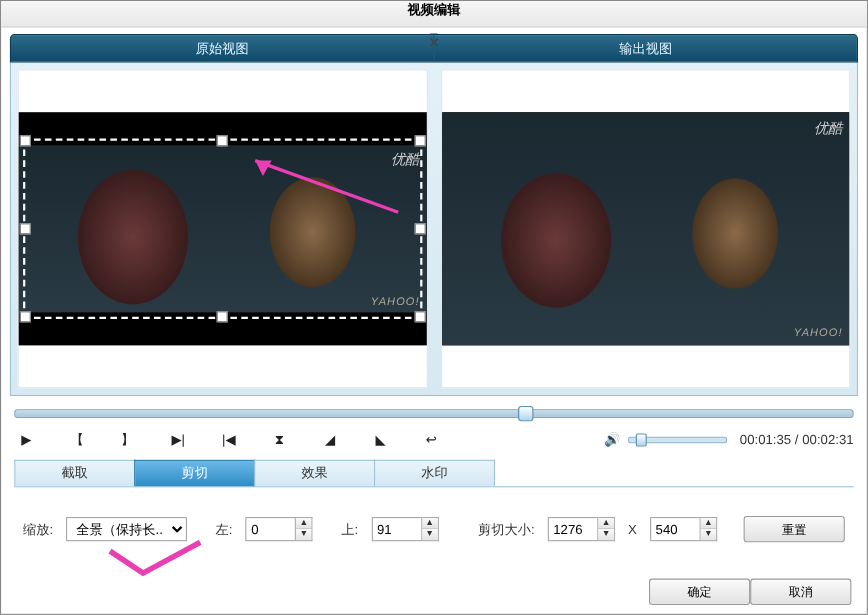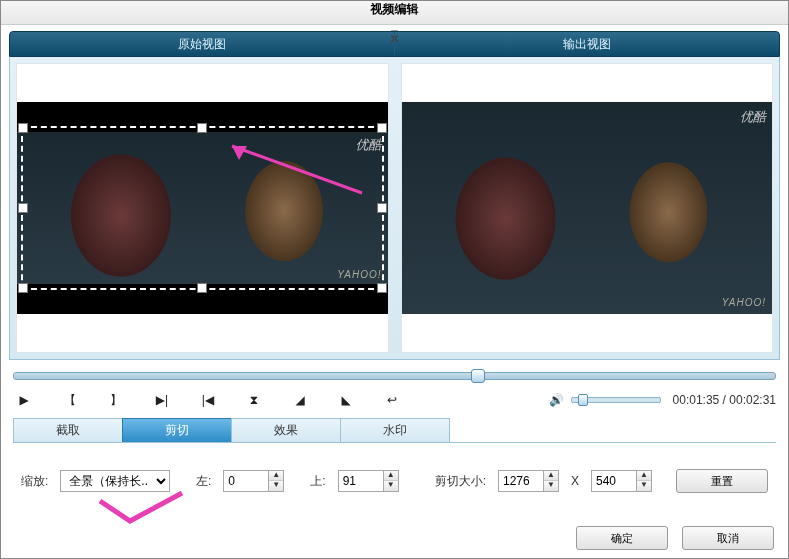--- a/index.html
+++ b/index.html
@@ -43,21 +43,21 @@
   .form{display:flex; align-items:center; gap:12px; margin:26px 20px 0 20px; font-size:12px; color:#333;}
   .form label{white-space:nowrap}
   select,input.num{height:22px; border:1px solid #a7a7a7; background:#fff; font-size:12px; padding:0 4px;}
   select{width:110px}
   input.num{width:46px; text-align:left}
   .spinwrap{display:flex}
   .spinbtns{display:flex;flex-direction:column;border:1px solid #a7a7a7;border-left:none}
   .spinbtns span{width:14px;height:10px;font-size:8px;line-height:8px;text-align:center;background:linear-gradient(#fafafa,#e4e4e4);cursor:pointer;border-bottom:1px solid #ccc}
   .spinbtns span:last-child{border-bottom:none}
   .btn{height:24px; padding:0 5px; min-width:92px; background:linear-gradient(#fafafa,#e2e2e2); border:1px solid #9a9a9a; border-radius:3px; font-size:11px; cursor:pointer;}
-  .footer{position:absolute; bottom:8px; right:14px; display:flex; gap:14px;margin-left:33px;}
+  .footer{position:absolute; bottom:8px; right:14px; display:flex; margin-left:33px;}
   .check{position:absolute; left:95px; top:490px; pointer-events:none;}
 </style>
 </head>
 <body>
 
 <div class="titlebar">
   <span class="icon"></span>
   <span>视频编辑</span>
   <span class="spacer"></span>
   <span class="winbtn">_</span>

